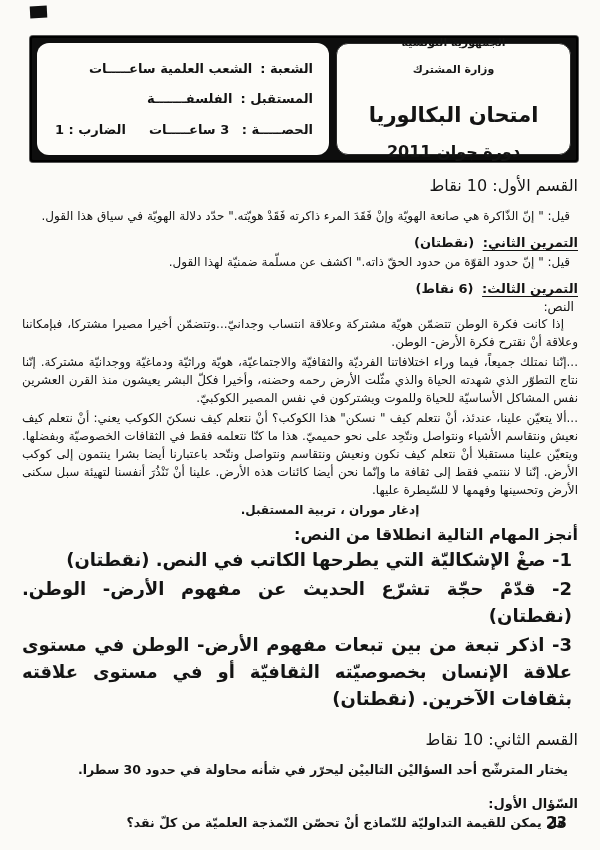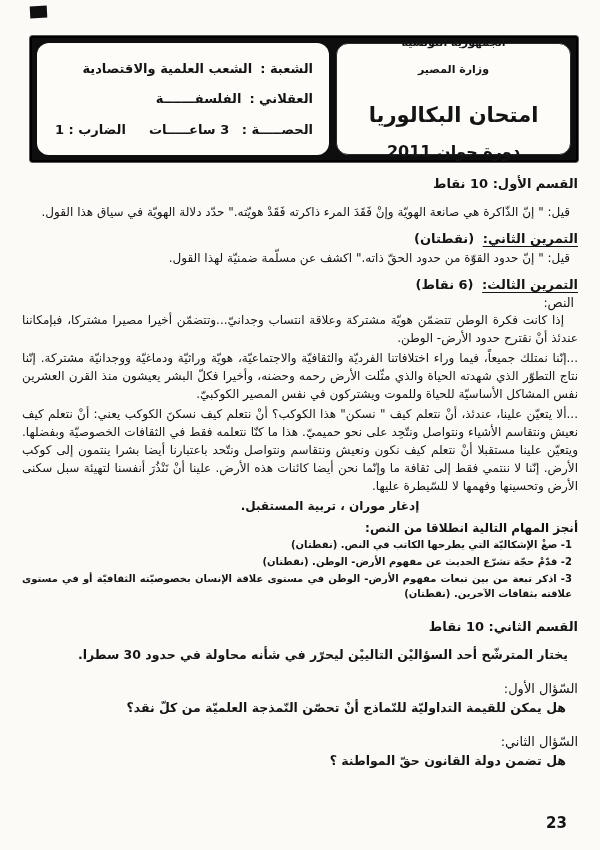--- a/index.html
+++ b/index.html
@@ -39,65 +39,65 @@
   .info-row{display:flex;align-items:baseline;font-size:13px;font-weight:bold;}
   .info-label{white-space:nowrap;}
   .info-value{margin-right:8px;}
   .info-row.last{justify-content:space-between;}
   .coef{margin-left:6px;}
   
   .content{
     position:absolute;top:170px;right:22px;left:22px;
     text-align:justify;
   }
-  .sec-heading{font-size:13px;font-weight:bold;margin:6px 0 12px 0;}
+  .sec-heading{font-size:16px;font-weight:normal;margin:6px 0 12px 0;}
   .ex-title-line{font-size:13px;font-weight:bold;margin:10px 0 3px 0;}
   .ex-title{text-decoration:underline;text-underline-offset:3px;}
   .ex-points{margin-right:4px;}
   .quote{font-size:12px;line-height:1.5;text-indent:8px;margin:0 0 6px 0;}
   .text-label{font-size:12.5px;font-weight:normal;margin:2px 0 1px 0;text-indent:4px;}
   .para{font-size:12px;line-height:1.5;margin:0 0 2px 0;text-indent:14px;}
   .para.ellipsis{text-indent:0;}
   .attribution{
     font-size:12px;font-weight:bold;text-align:center;
     position:relative;right:-30px;margin:4px 0 8px 0;
   }
-  .tasks-intro{font-size:12px;font-weight:bold;margin:2px 0 2px 0;}
-  .task{font-size:10px;font-weight:bold;line-height:1.5;margin:0 0 2px 0;padding-right:6px;}
+  .tasks-intro{font-size:16px;font-weight:bold;margin:2px 0 2px 0;}
+  .task{font-size:18px;font-weight:bold;line-height:1.5;margin:0 0 2px 0;padding-right:6px;}
   .sec2-intro{font-size:12.5px;line-height:1.5;text-indent:10px;margin:2px 0 4px 0;font-weight:bold;}
-  .q-title{font-size:13px;font-weight:normal;margin:16px 0 3px 0;}
+  .q-title{font-size:13px;font-weight:bold;margin:16px 0 3px 0;}
   .q-body{font-size:12.5px;font-weight:bold;line-height:1.5;text-indent:12px;margin:0;}
   .page-number{
     position:absolute;top:814px;left:546px;
     font-size:15px;font-weight:bold;
     font-family:"DejaVu Sans","Liberation Sans",sans-serif;
     direction:ltr;
   }
 </style>
 </head>
 <body>
 
 <div class="page">
 
   <div class="corner-mark"></div>
 
   <div class="header-frame">
     <div class="hbox republic">
       <div class="rep-line">الجمهورية التونسية</div>
-      <div class="rep-line">وزارة المصير</div>
+      <div class="rep-line">وزارة المشترك</div>
       <div class="exam-title">امتحان البكالوريا</div>
       <div class="exam-session">دورة جوان 2011</div>
     </div>
     <div class="hbox info">
       <div class="info-row">
         <span class="info-label">الشعبة :</span>
-        <span class="info-value">الشعب العلمية والاقتصادية</span>
+        <span class="info-value">الشعب العلمية ساعـــــات</span>
       </div>
       <div class="info-row">
-        <span class="info-label">العقلاني :</span>
+        <span class="info-label">المستقبل :</span>
         <span class="info-value">الفلسفـــــــة</span>
       </div>
       <div class="info-row last">
         <span>
           <span class="info-label">الحصـــــة :</span>
           <span class="info-value">3 ساعـــــات</span>
         </span>
         <span class="coef">الضارب : 1</span>
       </div>
     </div>
@@ -114,21 +114,21 @@
       <span class="ex-points">(نقطتان)</span>
     </div>
     <p class="quote">قيل: " إنّ حدود القوّة من حدود الحقّ ذاته." اكشف عن مسلّمة ضمنيّة لهذا القول.</p>
 
     <div class="ex-title-line">
       <span class="ex-title">التمرين الثالث:</span>
       <span class="ex-points">(6 نقاط)</span>
     </div>
     <div class="text-label">النص:</div>
 
-    <p class="para">إذا كانت فكرة الوطن تتضمّن هويّة مشتركة وعلاقة انتساب وجدانيّ...وتتضمّن أخيرا مصيرا مشتركا، فبإمكاننا عندئذ أنْ نقترح حدود الأرض- الوطن.</p>
+    <p class="para">إذا كانت فكرة الوطن تتضمّن هويّة مشتركة وعلاقة انتساب وجدانيّ...وتتضمّن أخيرا مصيرا مشتركا، فبإمكاننا وعلاقة أنْ نقترح فكرة الأرض- الوطن.</p>
     <p class="para ellipsis">...إنّنا نمتلك جميعاً، فيما وراء اختلافاتنا الفرديّة والثقافيّة والاجتماعيّة، هويّة وراثيّة ودماغيّة ووجدانيّة مشتركة. إنّنا نتاج التطوّر الذي شهدته الحياة والذي مثّلت الأرض رحمه وحضنه، وأخيرا فكلّ البشر يعيشون منذ القرن العشرين نفس المشاكل الأساسيّة للحياة وللموت ويشتركون في نفس المصير الكوكبيّ.</p>
     <p class="para ellipsis">...ألا يتعيّن علينا، عندئذ، أنْ نتعلم كيف " نسكن" هذا الكوكب؟ أنْ نتعلم كيف نسكنَ الكوكب يعني: أنْ نتعلم كيف نعيش ونتقاسم الأشياء ونتواصل ونتّحِد على نحو حميميّ. هذا ما كنّا نتعلمه فقط في الثقافات الخصوصيّة وبفضلها. ويتعيّن علينا مستقبلا أنْ نتعلم كيف نكون ونعيش ونتقاسم ونتواصل ونتّحد باعتبارنا أيضا بشرا ينتمون إلى كوكب الأرض. إنّنا لا ننتمي فقط إلى ثقافة ما وإنّما نحن أيضا كائنات هذه الأرض. علينا أنْ نَنْذُرَ أنفسنا لتهيئة سبل سكنى الأرض وتحسينها وفهمها لا للسّيطرة عليها.</p>
 
     <div class="attribution">إدغار موران ، تربية المستقبل.</div>
 
     <div class="tasks-intro">أنجز المهام التالية انطلاقا من النص:</div>
     <div class="task">1- صغْ الإشكاليّة التي يطرحها الكاتب في النص. (نقطتان)</div>
     <div class="task">2- قدّمْ حجّة تشرّع الحديث عن مفهوم الأرض- الوطن. (نقطتان)</div>
     <div class="task">3- اذكر تبعة من بين تبعات مفهوم الأرض- الوطن في مستوى علاقة الإنسان بخصوصيّته الثقافيّة أو في مستوى علاقته بثقافات الآخرين. (نقطتان)</div>
 

